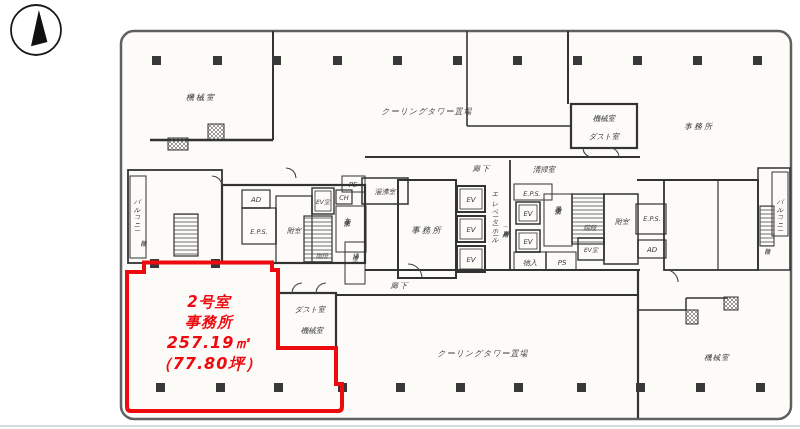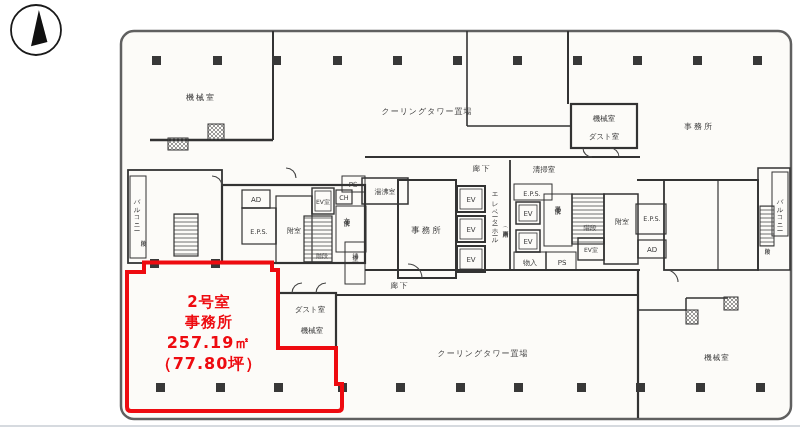--- a/index.html
+++ b/index.html
@@ -1,17 +1,17 @@
 <!DOCTYPE html>
 <html><head>
 <meta charset="utf-8">
 <style>
   html,body{margin:0;padding:0;background:#ffffff;}
   .stage{position:relative;width:800px;height:429px;background:#ffffff;overflow:hidden;
-         font-family:"DejaVu Sans",sans-serif;}
+         font-family:"DejaVu Sans",sans-serif;font-style:italic;}
   svg text{fill:#3a3a3a;font-family:"DejaVu Sans",sans-serif;}
   .vtext{writing-mode:vertical-rl;text-orientation:upright;letter-spacing:1px;}
   .lbl{letter-spacing:2px;}
   .red{fill:#ee0b10;font-weight:bold;letter-spacing:1px;}
 </style>
 </head>
 <body>
 
 <div class="stage">
 <svg width="800" height="429" viewBox="0 0 800 429">

